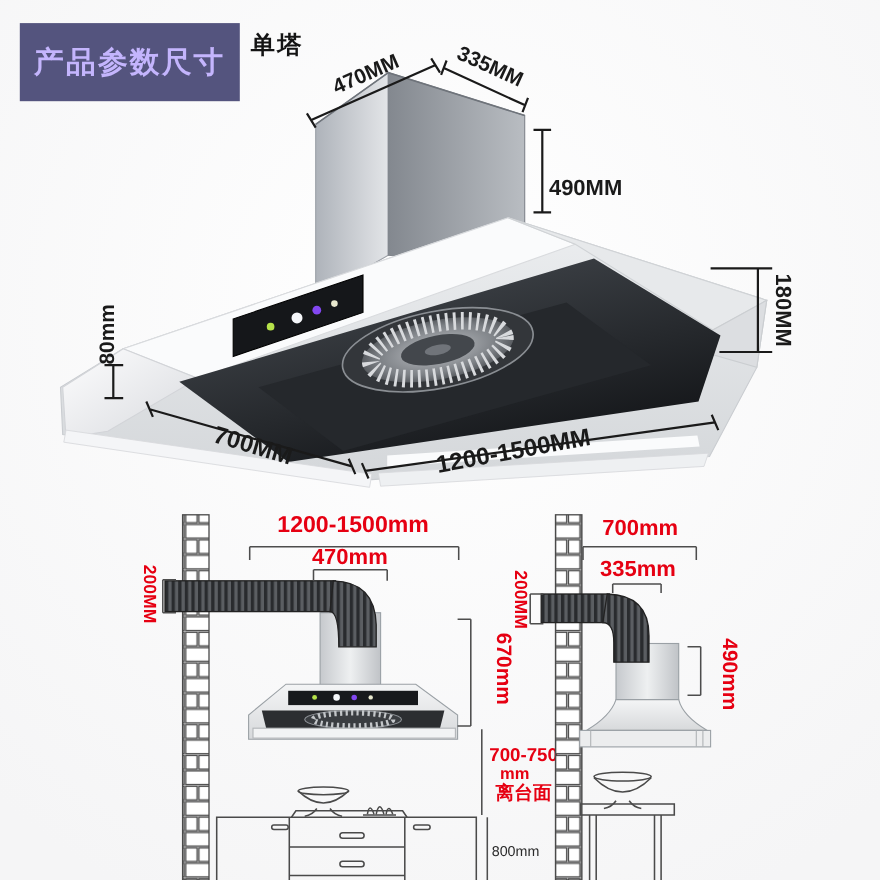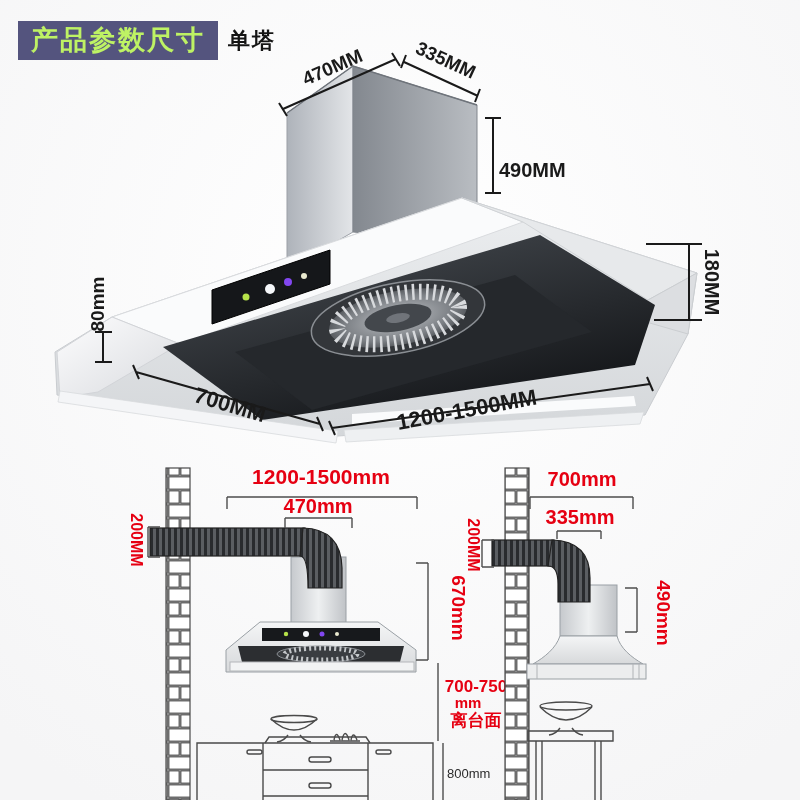--- a/index.html
+++ b/index.html
@@ -4,21 +4,21 @@
 <style>
   html,body{margin:0;padding:0;}
   body{
     width:800px;height:800px;position:relative;overflow:hidden;
     background:#f5f5f6;
     font-family:"Liberation Sans",sans-serif;
   }
   #scene{position:absolute;left:0;top:0;}
   .hdr-badge{
     position:absolute;left:18px;top:21px;height:39px;line-height:39px;
-    padding:0 13px;background:#54547e;color:#bef264;
+    padding:16px 13px;background:#54547e;color:#c4b5fd;
     font-size:27px;font-weight:bold;letter-spacing:2px;z-index:5;
   }
   .hdr-variant{
     position:absolute;left:228px;top:22px;height:38px;line-height:38px;
     color:#141414;font-size:22px;font-weight:bold;letter-spacing:2px;z-index:5;
   }
   text{font-family:"Liberation Sans",sans-serif;}
   .dimB{fill:#1a1a1a;font-weight:bold;}
   .dimR{fill:#e60012;font-weight:bold;}
   .dimS{fill:#2b2b2b;}

